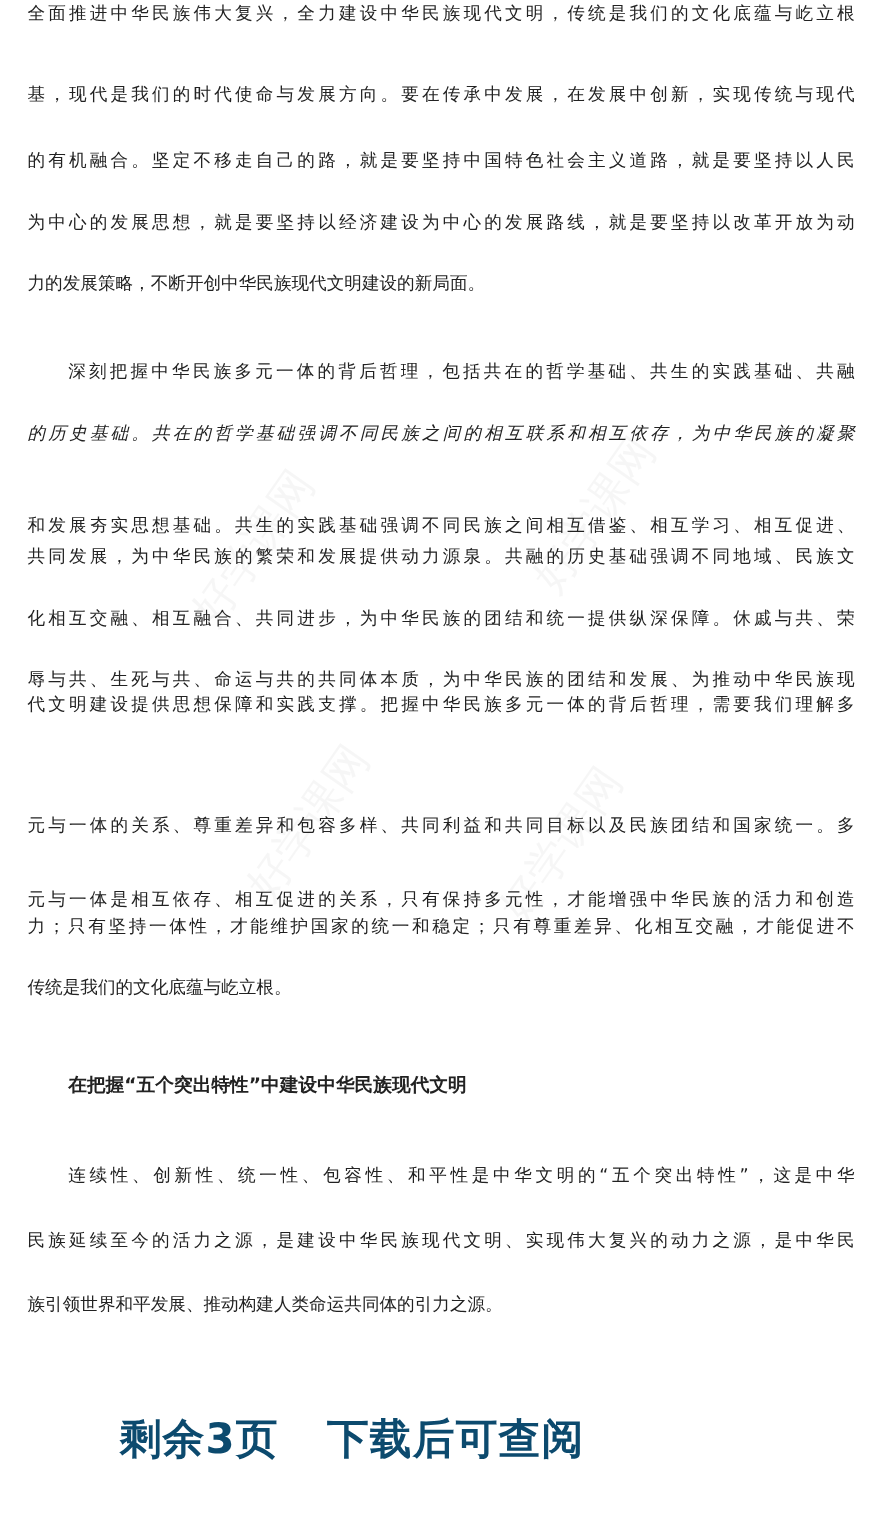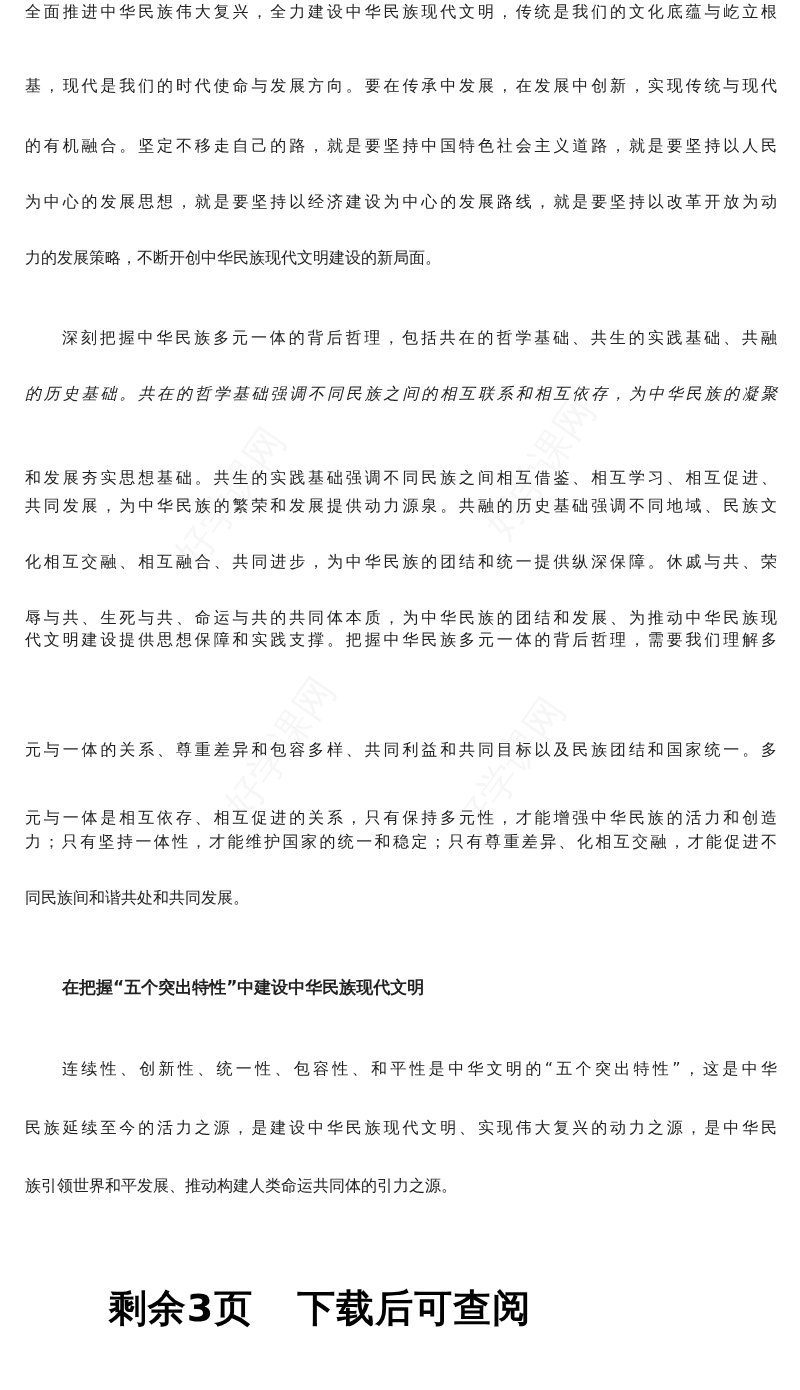--- a/index.html
+++ b/index.html
@@ -4,21 +4,21 @@
 <style>
   html, body { margin: 0; padding: 0; background: #ffffff; }
   body { width: 800px; height: 1390px; position: relative; overflow: hidden;
          font-family: "DejaVu Sans", "Liberation Sans", sans-serif; color: #222; }
   .line { position: absolute; left: 25px; width: 752px; font-size: 16px; line-height: 24px;
           white-space: nowrap; text-align: justify; text-align-last: justify; letter-spacing: 0; }
   .line.last { text-align-last: left; }
   .line.indent { left: 62px; width: 715px; }
   .heading { position: absolute; left: 62px; font-size: 17px; font-weight: bold; line-height: 24px; white-space: nowrap; }
   .footer { position: absolute; left: 0; width: 640px; top: 1286px; text-align: center;
-            font-size: 38px; font-weight: bold; color: #000000; line-height: 44px; letter-spacing: 1px; }
+            font-size: 38px; font-weight: bold; color: #0c4a6e; line-height: 44px; letter-spacing: 1px; }
   .footer span { display: inline-block; }
   .footer .gap { width: 44px; }
   .wm { position: absolute; font-size: 40px; color: rgba(0,0,0,0.035); transform: rotate(-55deg); white-space: nowrap; pointer-events: none; }
 </style>
 </head>
 <body>
 
 <div>
   <div class="wm" style="left:150px;top:470px;">好学课网</div>
   <div class="wm" style="left:460px;top:440px;">好学课网</div>
@@ -39,21 +39,21 @@
     <div class="line indent" style="top:326px;">深刻把握中华民族多元一体的背后哲理，包括共在的哲学基础、共生的实践基础、共融</div>
     <div class="line" style="top:382px;font-style:italic;">的历史基础。共在的哲学基础强调不同民族之间的相互联系和相互依存，为中华民族的凝聚</div>
     <div class="line" style="top:438px;margin-top:28px;">和发展夯实思想基础。共生的实践基础强调不同民族之间相互借鉴、相互学习、相互促进、</div>
     <div class="line" style="top:494px;">共同发展，为中华民族的繁荣和发展提供动力源泉。共融的历史基础强调不同地域、民族文</div>
     <div class="line" style="top:550px;">化相互交融、相互融合、共同进步，为中华民族的团结和统一提供纵深保障。休戚与共、荣</div>
     <div class="line" style="top:606px;">辱与共、生死与共、命运与共的共同体本质，为中华民族的团结和发展、为推动中华民族现</div>
     <div class="line" style="top:628px;">代文明建设提供思想保障和实践支撑。把握中华民族多元一体的背后哲理，需要我们理解多</div>
     <div class="line" style="top:718px;margin-top:20px;">元与一体的关系、尊重差异和包容多样、共同利益和共同目标以及民族团结和国家统一。多</div>
     <div class="line" style="top:774px;margin-top:32px;">元与一体是相互依存、相互促进的关系，只有保持多元性，才能增强中华民族的活力和创造</div>
     <div class="line" style="top:830px;">力；只有坚持一体性，才能维护国家的统一和稳定；只有尊重差异、化相互交融，才能促进不</div>
-    <div class="line last" style="top:886px;">同民族间和谐共处和共同发展。</div>
+    <div class="line last" style="top:886px;">传统是我们的文化底蕴与屹立根。</div>
   </div>
 
   <div class="heading" style="top:975px;">在把握“五个突出特性”中建设中华民族现代文明</div>
 
   <div>
     <div class="line indent" style="top:1057px;">连续性、创新性、统一性、包容性、和平性是中华文明的“五个突出特性”，这是中华</div>
     <div class="line" style="top:1116px;">民族延续至今的活力之源，是建设中华民族现代文明、实现伟大复兴的动力之源，是中华民</div>
     <div class="line last" style="top:1174px;">族引领世界和平发展、推动构建人类命运共同体的引力之源。</div>
   </div>
 </div>

